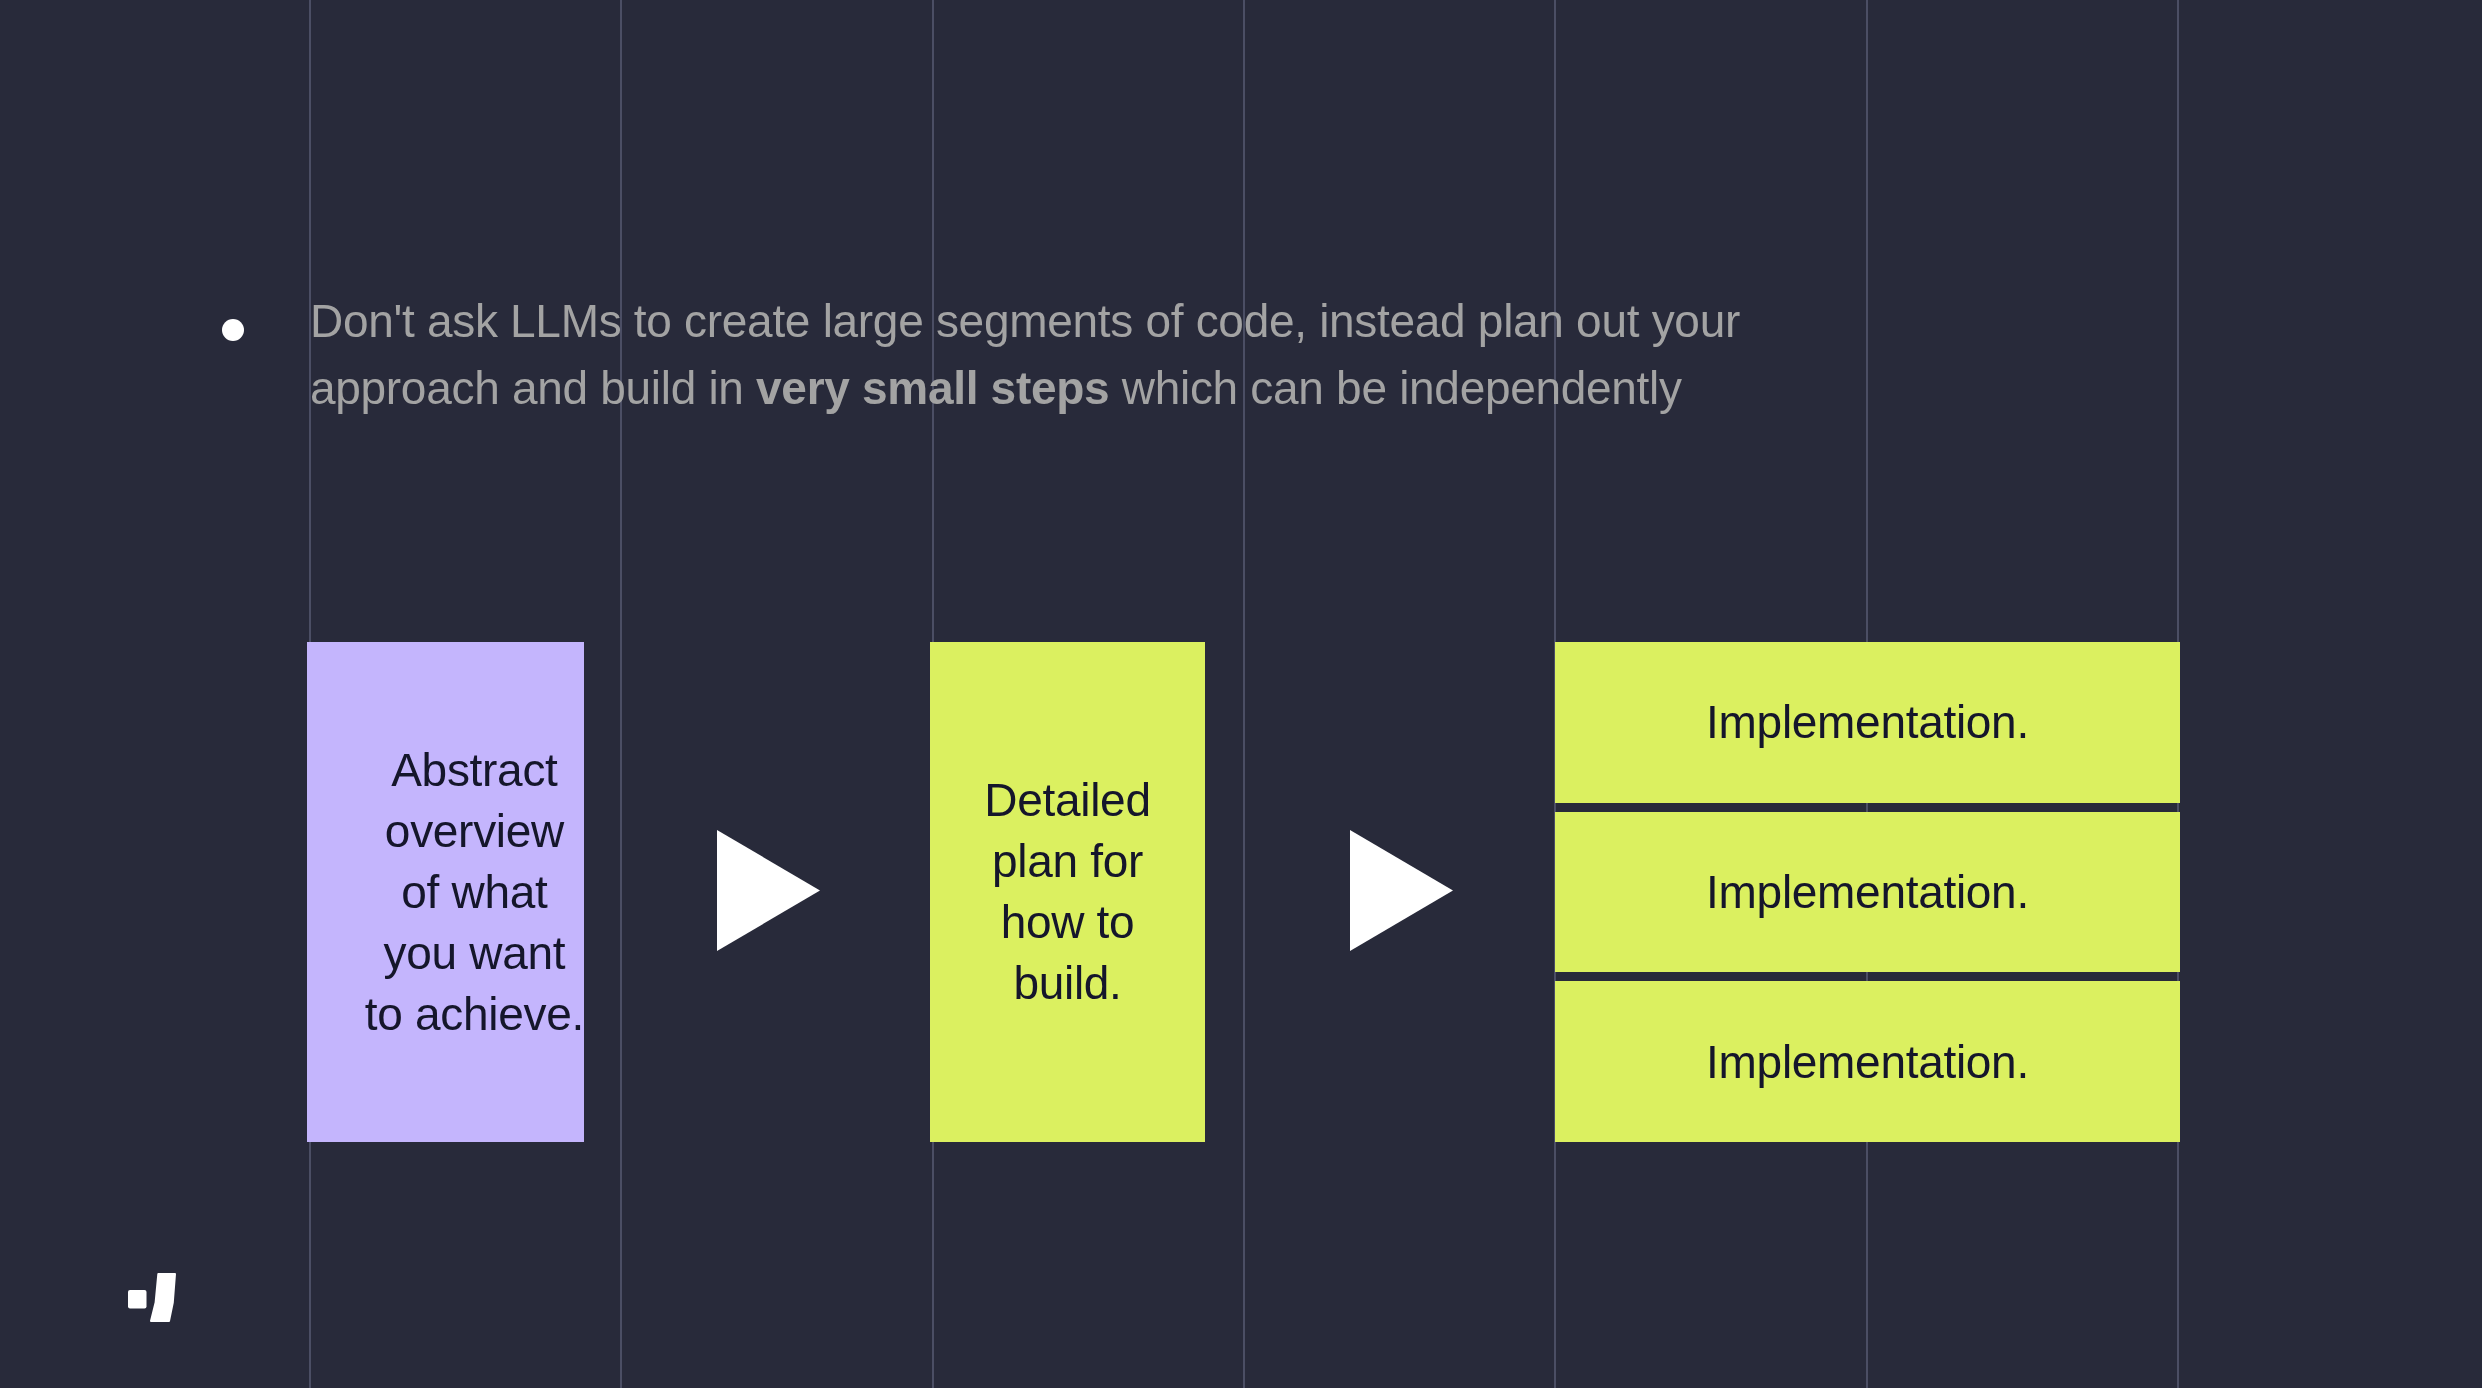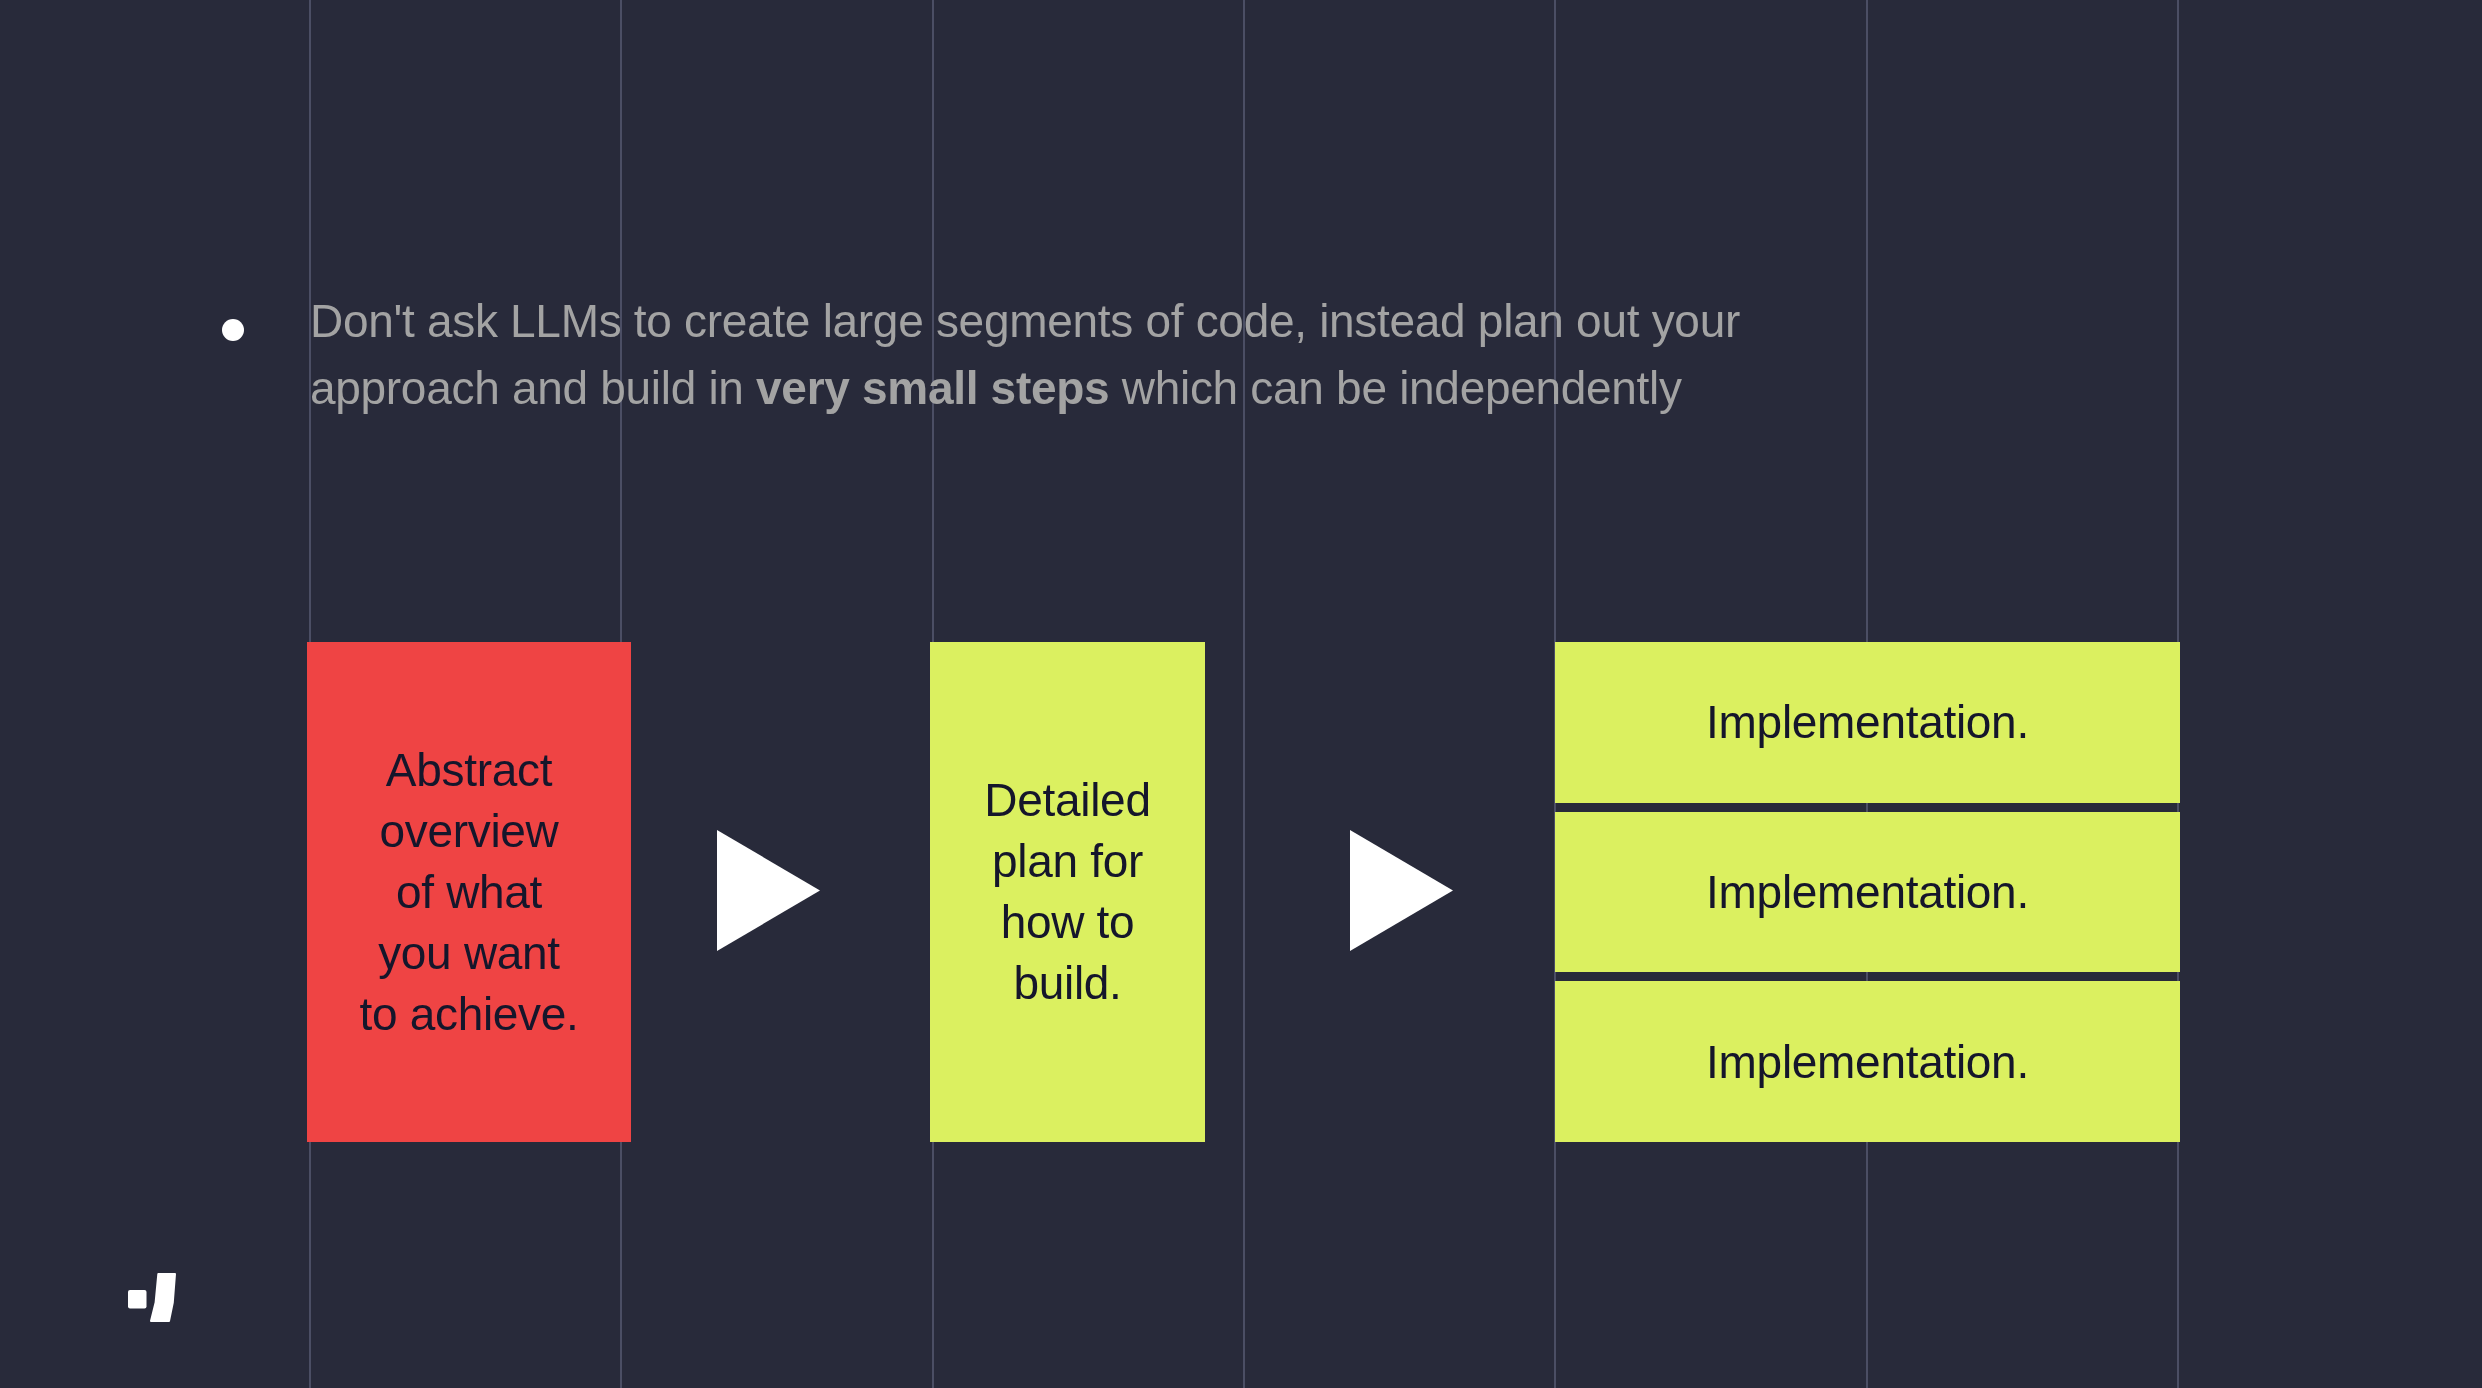--- a/index.html
+++ b/index.html
@@ -72,21 +72,21 @@
     display: flex;
     align-items: center;
     justify-content: center;
     text-align: center;
     color: #15162b;
     font-size: 46px;
     line-height: 61px;
     letter-spacing: -0.3px;
   }
   .dbox .lines { white-space: pre-line; }
-  .box-abstract { left: 307px; width: 324px; background: #ef4444; }
+  .box-abstract { left: 307px; width: 277px; background: #c4b5fd; justify-content: flex-end; }
   .box-plan     { left: 930px; width: 275px; background: #dbf060; }
 
   .impl-stack {
     position: absolute;
     left: 1555px;
     top: 642px;
     width: 625px;
     height: 500px;
     display: flex;
     flex-direction: column;

